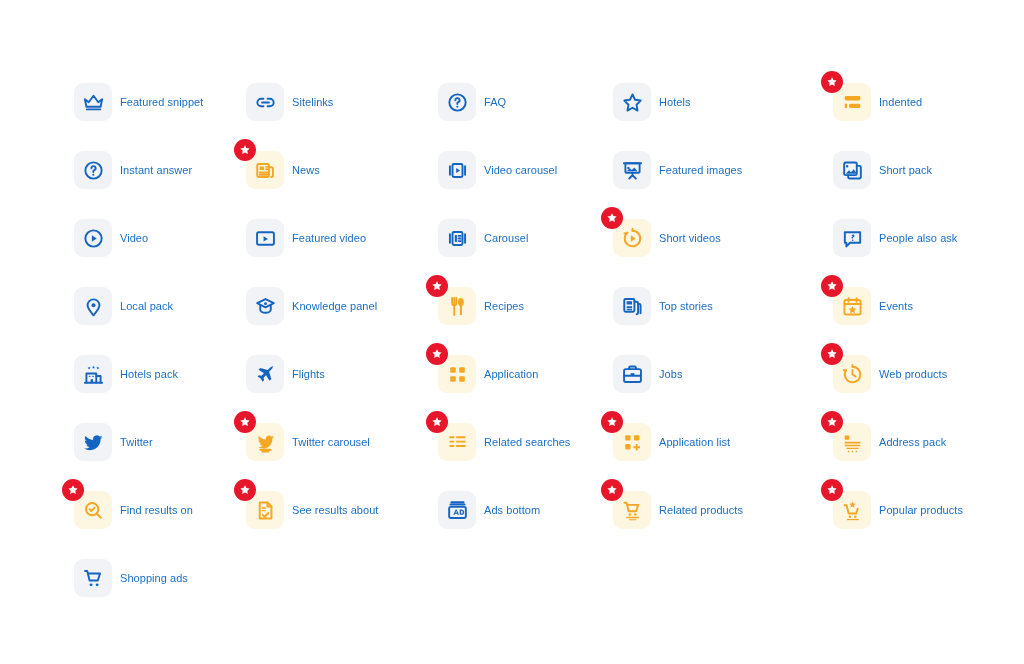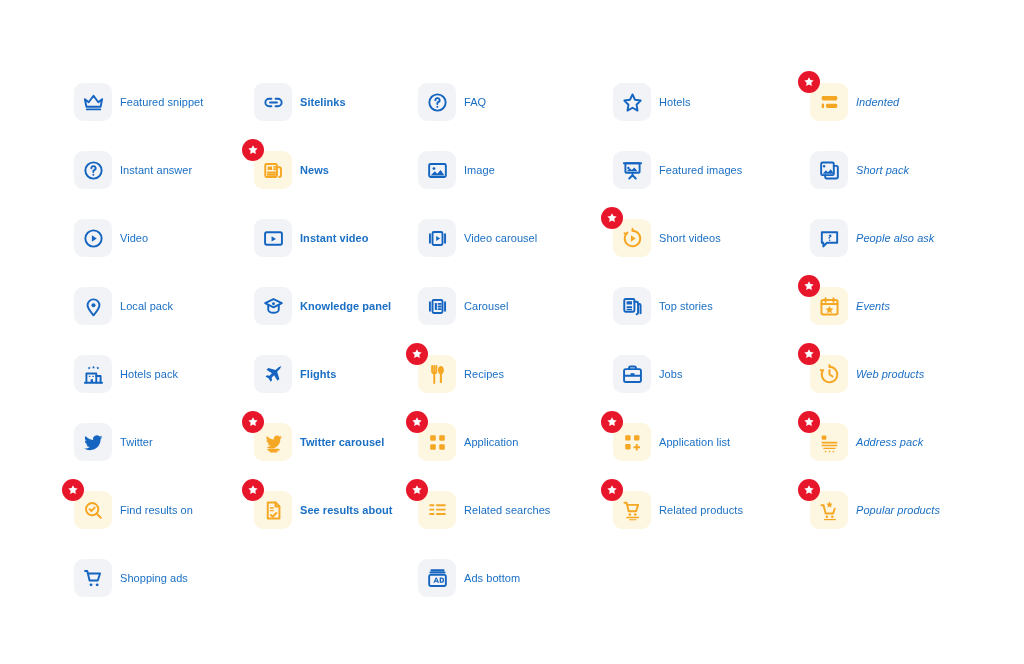--- a/index.html
+++ b/index.html
@@ -21,24 +21,24 @@
     top: 68px;
     width: 940px;
   }
 
   .col {
     position: absolute;
     top: 0;
     width: 180px;
   }
   .col-0 { left: 0px; }
-  .col-1 { left: 180px; font-weight: bold; }
-  .col-2 { left: 344px; }
+  .col-1 { left: 172px; }
+  .col-2 { left: 364px; }
   .col-3 { left: 539px; }
-  .col-4 { left: 736px; font-style: italic; }
+  .col-4 { left: 759px; }
 
   .feature {
     position: relative;
     height: 68px;
     display: flex;
     align-items: center;
   }
 
   .tile {
     position: relative;
@@ -225,21 +225,21 @@
         </div>
         <span class="label">News</span>
       </div>
       <div class="feature">
         <div class="tile">
           <svg viewBox="0 0 24 24">
             <rect x="3.2" y="5.4" width="17.6" height="13.2" rx="1.8"></rect>
             <path class="fillp" d="M10 9.6l4.6 2.8L10 15.2z"></path>
           </svg>
         </div>
-        <span class="label">Instant video</span>
+        <span class="label">Featured video</span>
       </div>
       <div class="feature">
         <div class="tile">
           <svg viewBox="0 0 24 24">
             <path d="M12 4.2L3.3 8.5 12 12.8l8.7-4.3z"></path>
             <path d="M6.5 10.6v4.6c0 1.9 2.5 3.4 5.5 3.4s5.5-1.5 5.5-3.4v-4.6"></path>
             <path class="fillp" d="M12 7.6a1.55 1.55 0 1 1 0 3.1 1.55 1.55 0 0 1 0-3.1z"></path>
           </svg>
         </div>
         <span class="label">Knowledge panel</span>
@@ -286,30 +286,20 @@
     <div class="col col-2">
       <div class="feature">
         <div class="tile">
           <svg viewBox="0 0 24 24">
             <circle cx="12" cy="12" r="8.5"></circle>
             <path d="M9.8 9.6a2.2 2.2 0 1 1 2.9 2.1c-.6.25-.9.7-.9 1.35v.55"></path>
             <circle class="fillp" cx="11.8" cy="16.4" r="1.05"></circle>
           </svg>
         </div>
         <span class="label">FAQ</span>
-      </div>
-      <div class="feature">
-        <div class="tile">
-          <svg viewBox="0 0 24 24">
-            <rect x="3.3" y="5.2" width="17.4" height="13.6" rx="1.6"></rect>
-            <circle class="fillp" cx="8.3" cy="10" r="1.5"></circle>
-            <path class="fillp" d="M4.8 17.3l4.4-4.6 2.5 2.6 3.6-3.9 4 5.9z"></path>
-          </svg>
-        </div>
-        <span class="label">Image</span>
       </div>
       <div class="feature">
         <div class="tile">
           <svg viewBox="0 0 24 24">
             <rect x="6.8" y="5.2" width="10.4" height="13.6" rx="1.5"></rect>
             <path d="M4.1 7.6v8.8M19.9 7.6v8.8"></path>
             <path class="fillp" d="M10.6 9.4l4.1 2.6-4.1 2.6z"></path>
           </svg>
         </div>
         <span class="label">Video carousel</span>

